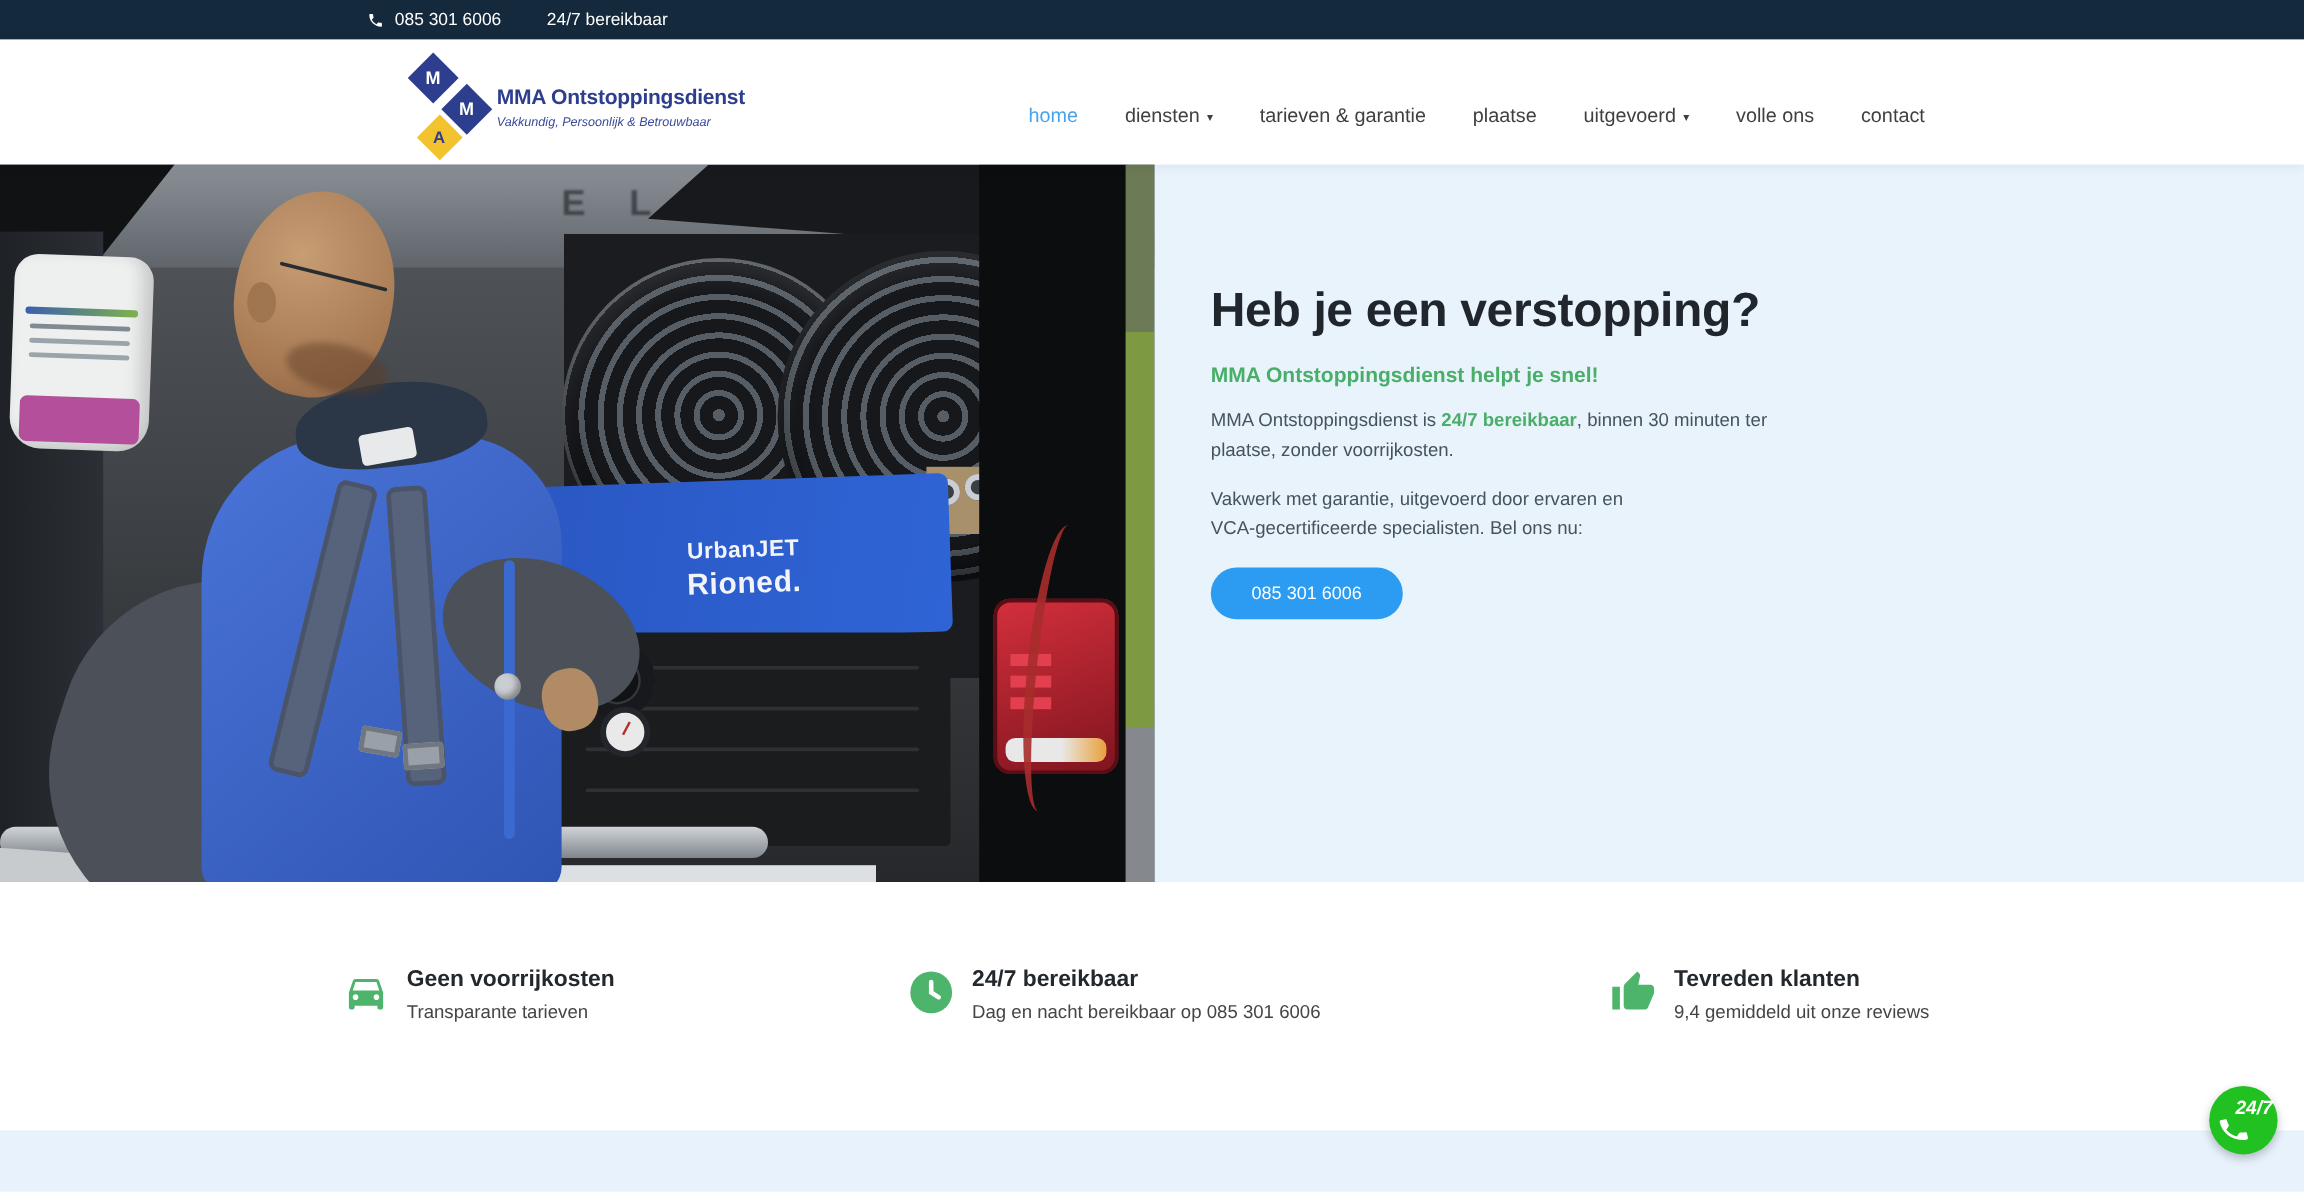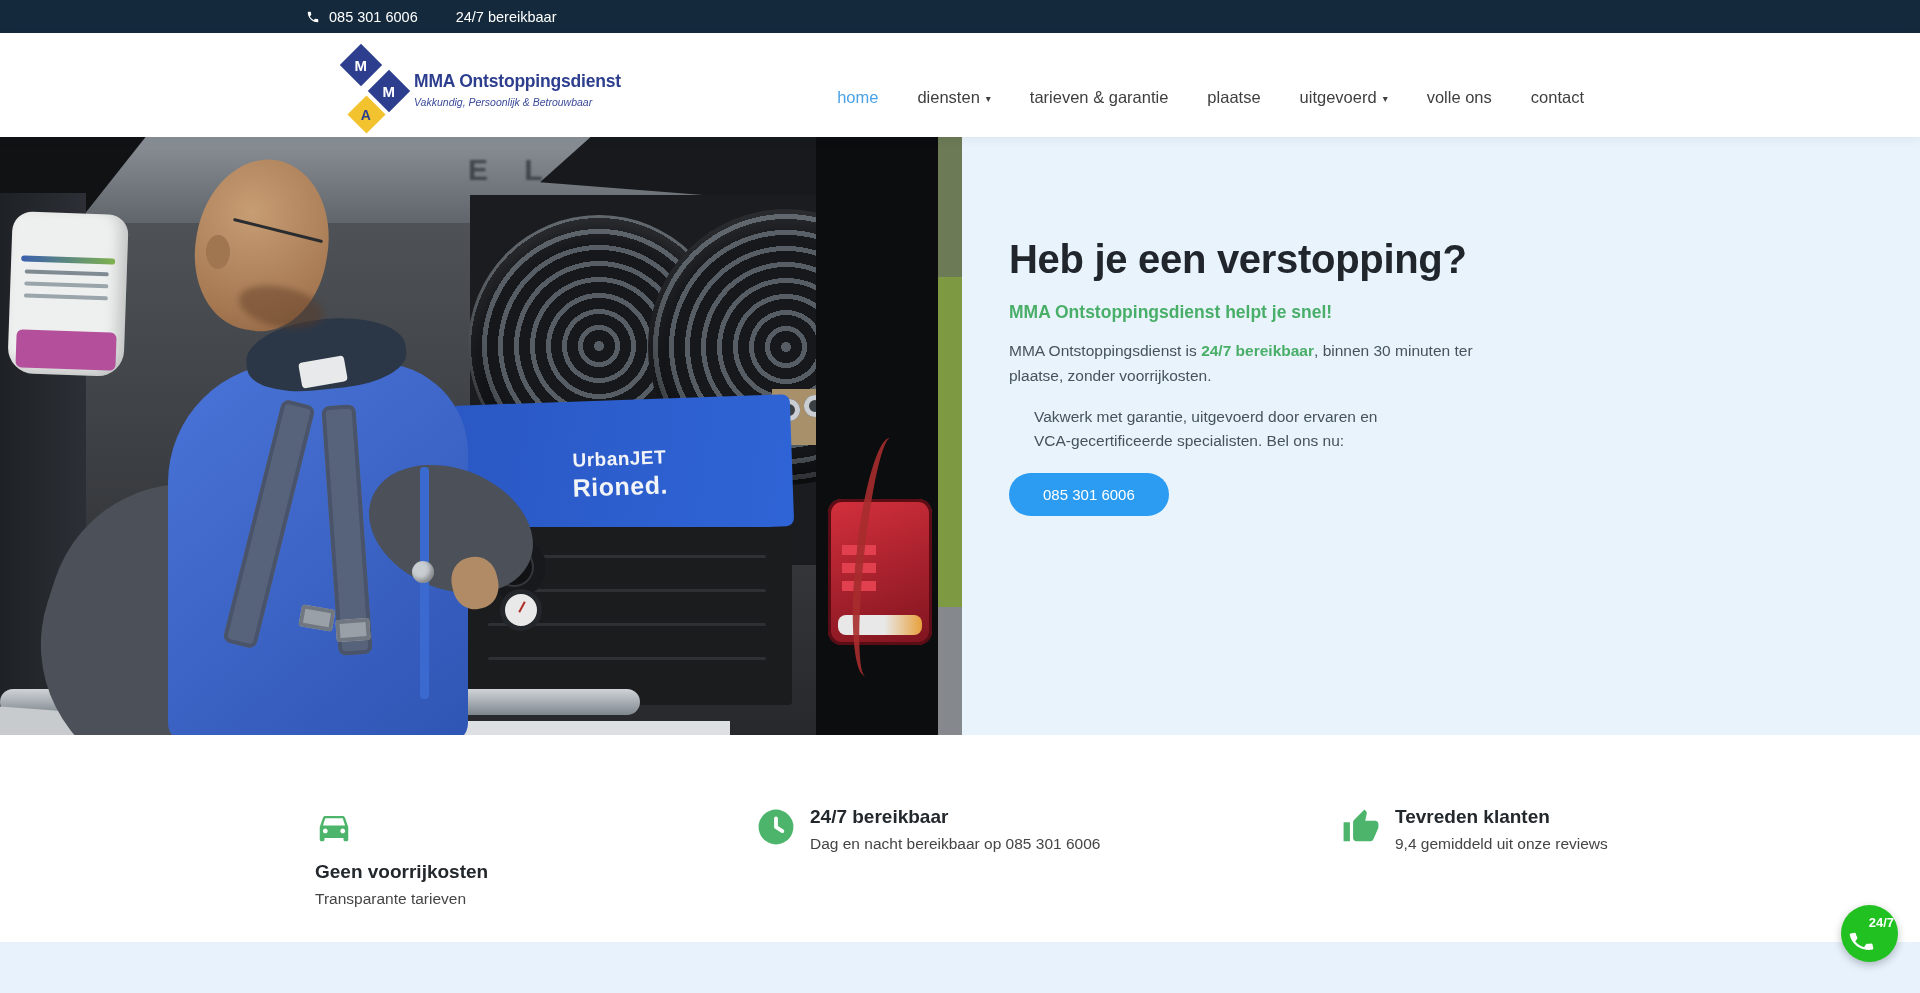--- a/index.html
+++ b/index.html
@@ -23,21 +23,21 @@
     transform:rotate(45deg); display:flex; align-items:center; justify-content:center; }
   .diamond span { transform:rotate(-45deg); color:#fff; font-weight:bold; font-size:15px; }
   .d1 { left:40px; top:9px; }
   .d2 { left:68px; top:35px; }
   .d3 { left:47px; top:60px; width:27px; height:27px; background:#f2c32e; }
   .d3 span { color:#2d3e8e; font-size:14px; }
   .logo-text { margin-left:6px; margin-top:6px; }
   .logo-title { font-size:17.5px; font-weight:bold; color:#2d3e8e; letter-spacing:-.2px; }
   .logo-tagline { font-size:10.5px; font-style:italic; color:#3a4a9a; margin-top:4px; }
 
-  .nav { position:absolute; right:336px; top:0; height:128px; display:flex;
+  .nav { position:absolute; right:316px; top:0; height:128px; display:flex;
     align-items:center; gap:39px; }
   .nav-item { display:flex; align-items:center; gap:6px; font-size:16.5px;
     color:#3f3f3f; text-decoration:none; cursor:pointer; white-space:nowrap; }
   .nav-item.active { color:#4aa3e8; }
   .nav-arrow { font-size:10px; color:#3f3f3f; margin-top:2px; }
 
   
   .hero { position:absolute; left:0; top:137px; width:1920px; height:598px;
     background:#e9f3fc; }
 
@@ -150,45 +150,45 @@
   .ph-jaw { left:238px; top:150px; width:86px; height:40px; border-radius:50%;
     background:rgba(90,58,36,.45); transform:rotate(12deg); filter:blur(3px); }
 
   
   .hero-copy { position:absolute; left:1009px; top:100px; width:480px; }
   .hero-h1 { font-size:40px; font-weight:bold; color:#20262c; letter-spacing:-.3px; }
   .hero-sub { font-size:17.5px; font-weight:bold; color:#49ae68; margin-top:20px; }
   .hero-p { font-size:15.5px; line-height:1.6; color:#46535c; margin-top:16px; }
   .hero-p a { color:#4f9ee3; text-decoration:none; cursor:pointer; }
   .hero-p .green-bold { color:#49ae68; font-weight:bold; }
-  .hero-p.narrow { width:382px;margin-left:25px; }
+  .hero-p.narrow { width:382px; }
   .cta { display:inline-block; margin-top:19px; background:#2b9cf2; color:#fff;
     font-size:15px; padding:13px 34px; border-radius:24px; border:none; cursor:pointer; }
 
   
   .features { position:absolute; left:0; top:735px; width:1920px; height:207px; background:#fff; }
   .feature { position:absolute; top:71px; display:flex; align-items:flex-start; gap:15px; }
-  .feature-0 { left:315px;flex-direction:column; } .feature-1 { left:757px; } .feature-2 { left:1342px; }
+  .feature-0 { left:286px; } .feature-1 { left:757px; } .feature-2 { left:1342px; }
   .f-icon { width:38px; height:38px; color:#4db56b; flex:none; margin-top:2px; }
   .f-icon svg { width:38px; height:38px; fill:currentColor; }
   .f-title { display:block; font-size:19px; font-weight:bold; color:#23282d; }
   .f-sub { display:block; font-size:15.5px; color:#454545; margin-top:7px; }
 
   
   .bottom-strip { position:absolute; left:0; top:942px; width:1920px; height:51px;
     background:#e7f2fd; }
 
   
   .float-call { position:absolute; left:1841px; top:905px; width:57px; height:57px;
     border-radius:50%; background:#22c122; cursor:pointer;
     box-shadow:0 3px 8px rgba(0,0,0,.25); }
   .float-call svg { position:absolute; left:7px; bottom:7px; width:27px; height:27px;
     fill:#fff; transform:rotate(-12deg); }
   .float-badge { position:absolute; right:4px; top:10px; color:#fff; font-weight:bold;
-    font-size:13px; }
+    font-size:16px; font-style:italic; }
 </style>
 </head>
 <body>
 
 <div class="topbar">
   <span class="phone-group">
     <svg viewBox="0 0 24 24">
         <path d="M6.62 10.79c1.44 2.83 3.76 5.14 6.59 6.59l2.2-2.21c.27-.26.66-.35 1.01-.24 1.12.37 2.33.57 3.57.57.55 0 1 .45 1 1V20c0 .55-.45 1-1 1-9.39 0-17-7.61-17-17 0-.55.45-1 1-1h3.5c.55 0 1 .45 1 1 0 1.25.2 2.45.57 3.57.11.35.03.74-.25 1.02l-2.2 2.2z"></path>
       </svg>
     <span>085 301 6006</span>

